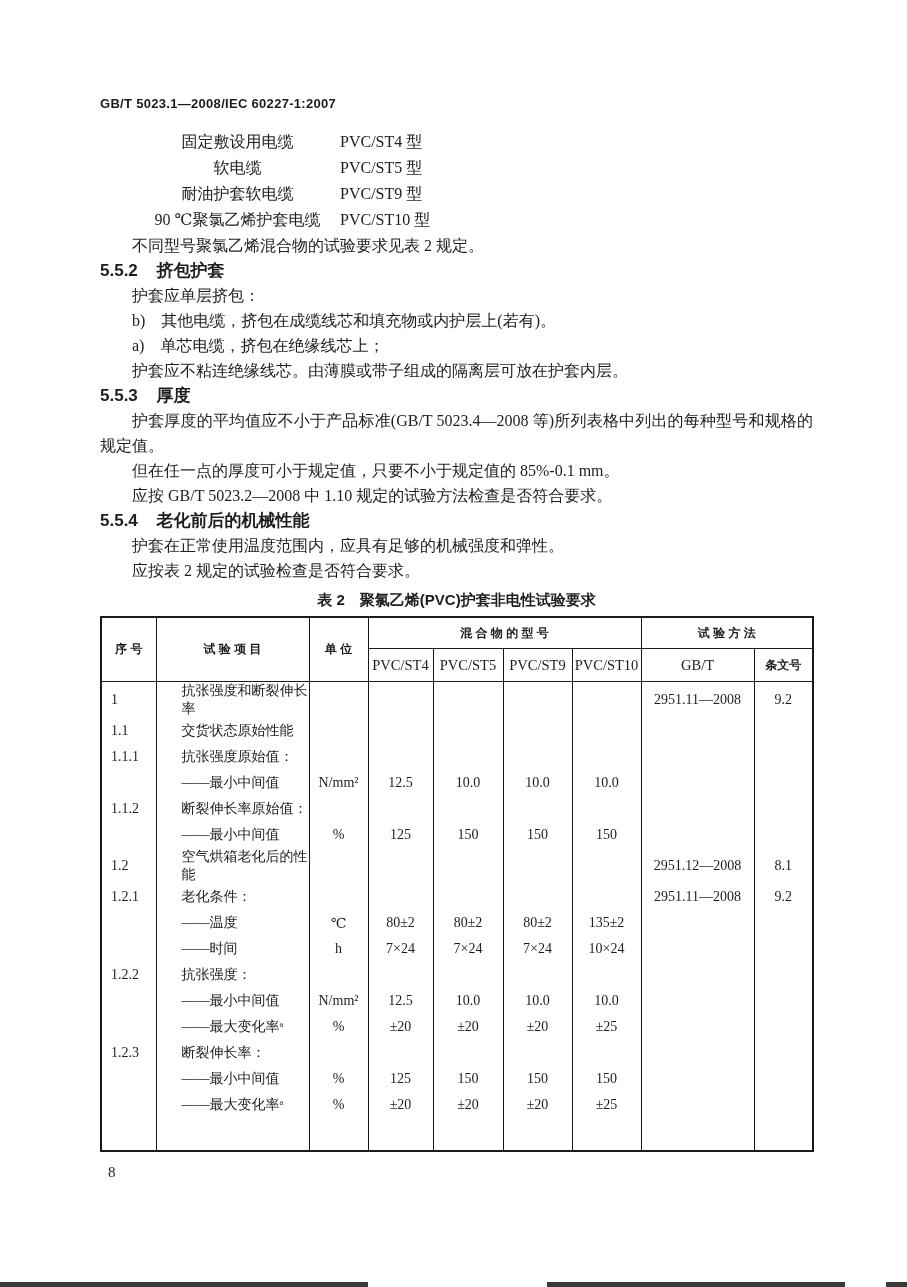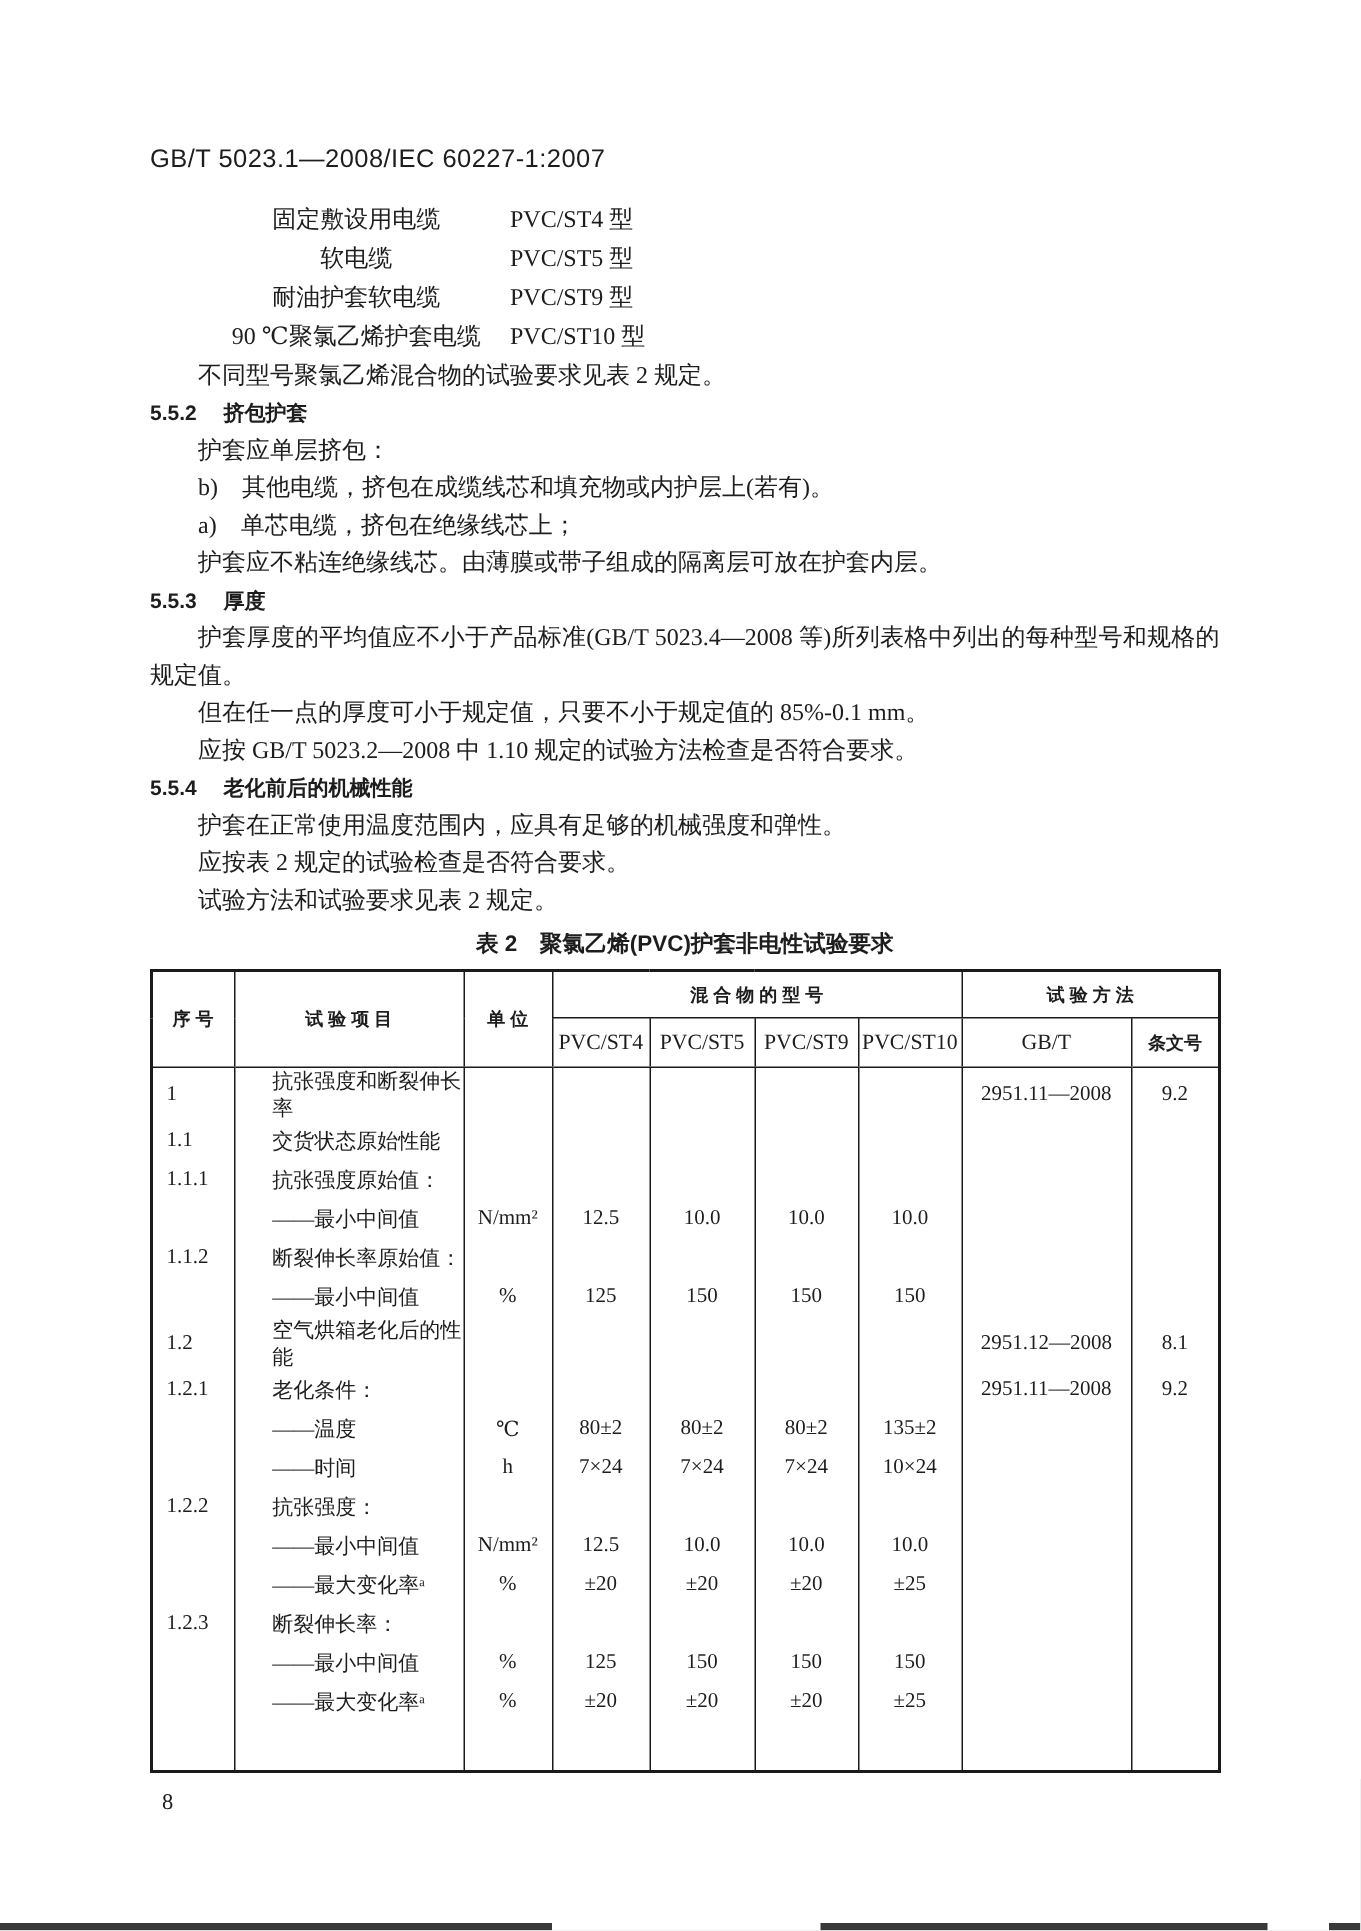--- a/index.html
+++ b/index.html
@@ -4,29 +4,29 @@
 <style>
   html,body{margin:0;padding:0;background:#e8e8e8;}
   .page{
     position:relative;width:907px;height:1287px;margin:0 auto;background:#ffffff;
     overflow:hidden;color:#1d1d1d;
     font-family:"Liberation Serif","DejaVu Serif",serif;
   }
   .content{padding:96px 94px 0 100px;}
   .doc-header{
     font-family:"Liberation Sans","DejaVu Sans",sans-serif;
-    font-weight:normal;font-size:17px;letter-spacing:.3px;
+    font-weight:bold;font-size:13px;letter-spacing:.3px;
   }
   .cable-list{margin-top:18px;text-align:center;}
   .cable-row{height:26px;line-height:26px;padding-left:35px;font-size:16px;display:flex;}
   .cable-name{width:205px;}
   .cable-type{}
   .para{margin:0;font-size:16px;line-height:25px;text-indent:2em;text-align:justify;}
   .sec{
-    margin:0;font-size:14px;line-height:25px;font-weight:bold;
+    margin:0;font-size:17px;line-height:25px;font-weight:bold;
     font-family:"Liberation Sans","DejaVu Sans",sans-serif;
   }
   .sec .sec-num{margin-right:14px;}
   .tbl-title{
     margin-top:6px;text-align:center;font-weight:bold;font-size:15px;line-height:22px;
     font-family:"Liberation Sans","DejaVu Sans",sans-serif;
   }
   .tbl-wrap{margin-top:5px;}
   table.req{
     table-layout:fixed;border-collapse:collapse;width:712px;
@@ -105,21 +105,20 @@
     <p class="para">护套厚度的平均值应不小于产品标准(GB/T 5023.4—2008 等)所列表格中列出的每种型号和规格的规定值。</p>
     <p class="para">但在任一点的厚度可小于规定值，只要不小于规定值的 85%-0.1 mm。</p>
     <p class="para">应按 GB/T 5023.2—2008 中 1.10 规定的试验方法检查是否符合要求。</p>
 
     <h3 class="sec">
       <span class="sec-num">5.5.4</span>
       <span>老化前后的机械性能</span>
     </h3>
     <p class="para">护套在正常使用温度范围内，应具有足够的机械强度和弹性。</p>
     <p class="para">应按表 2 规定的试验检查是否符合要求。</p>
-    <p class="para">试验方法和试验要求见表 2 规定。</p>
 
     <div class="tbl-title">表 2　聚氯乙烯(PVC)护套非电性试验要求</div>
 
     <div class="tbl-wrap">
       <table class="req">
         <colgroup>
           <col class="w0">
             <col class="w1">
             <col class="w2">
             <col class="w3">

